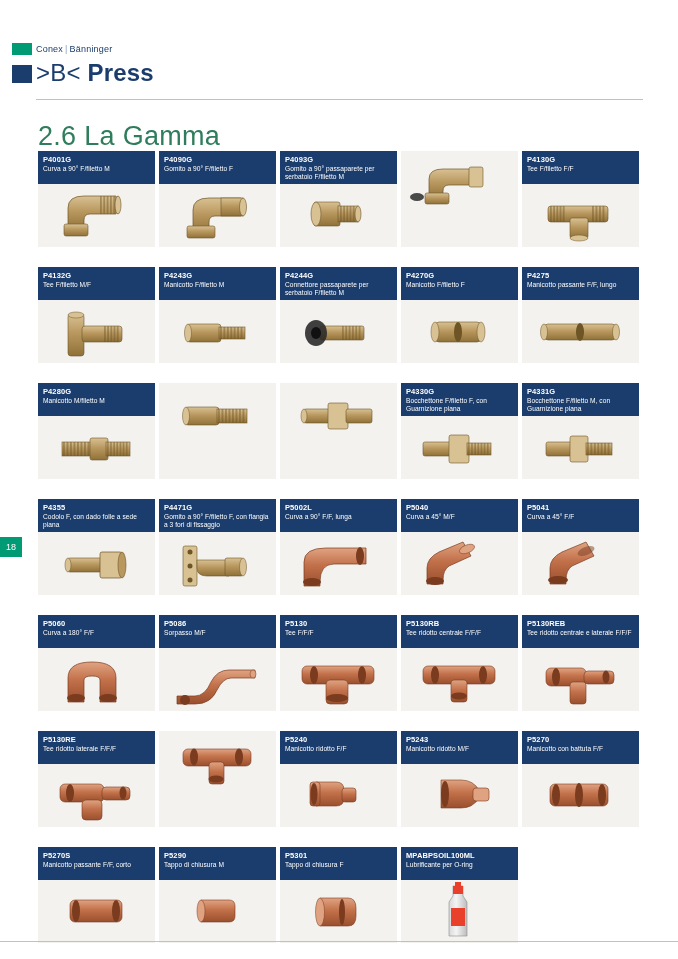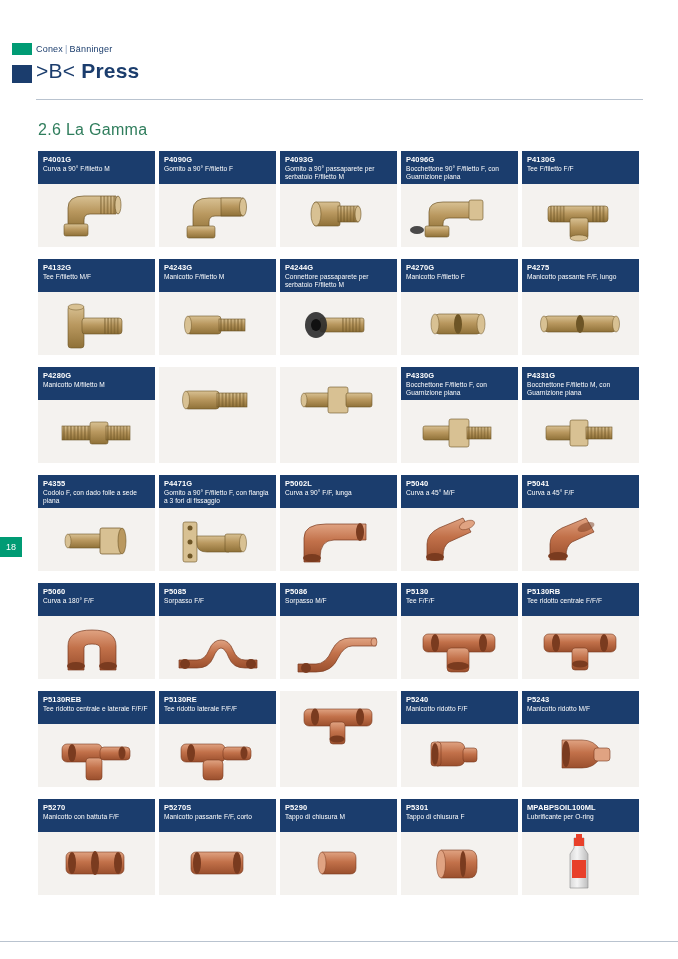--- a/index.html
+++ b/index.html
@@ -56,21 +56,21 @@
     white-space: nowrap;
   }
   .brand-line .sep {
     color: #8ba0bd;
     margin: 0 2px;
   }
   .brand-title {
     position: absolute;
     left: 36px;
     top: 30px;
-    font-size: 21px;
+    font-size: 24px;
     color: #1b3d6d;
     letter-spacing: 0.2px;
     white-space: nowrap;
   }
   .brand-title .bold {
     font-weight: bold;
   }
   .header-rule {
     position: absolute;
     left: 36px;
@@ -78,21 +78,21 @@
     width: 607px;
     height: 1px;
     background: #b9c3cf;
   }
 
   
   .section-title {
     position: absolute;
     left: 38px;
     top: 92px;
-    font-size: 16px;
+    font-size: 27px;
     color: #2f7d5c;
     letter-spacing: 0.3px;
     text-align: right;
   }
 
   
   .page-tab {
     position: absolute;
     left: 0;
     top: 508px;
@@ -107,21 +107,21 @@
   }
 
   
   .grid {
     position: absolute;
     left: 38px;
     top: 122px;
     width: 604px;
     display: flex;
     flex-wrap: wrap;
-    gap: 12px 4px;
+    gap: 20px 4px;
   }
   .card {
     width: 117px;
     background: #f4f2ef;
     box-sizing: border-box;
   }
   .card-head {
     background: #1b3d6d;
     color: #ffffff;
     padding: 4px 5px 5px 5px;
@@ -252,24 +252,20 @@
             <rect x="63.2" y="22" width="1.8" height="16" fill="#6d5526" opacity="0.45"></rect>
             <rect x="66.4" y="22" width="1.8" height="16" fill="#6d5526" opacity="0.45"></rect>
             <rect x="69.6" y="22" width="1.8" height="16" fill="#6d5526" opacity="0.45"></rect>
             <rect x="72.8" y="22" width="1.8" height="16" fill="#6d5526" opacity="0.45"></rect>
         <ellipse cx="78" cy="30" rx="3" ry="8" fill="#d8c193" stroke="#6d5526" stroke-width="0.6"></ellipse>
         <ellipse cx="36" cy="30" rx="5" ry="12" fill="#d8c193" stroke="#6d5526" stroke-width="0.6"></ellipse>
           </svg>
         </div>
       </div>
       <div class="card">
-        <div class="card-head">
-          <div class="card-code">P4096G</div>
-          <div class="card-desc">Bocchettone 90° F/filetto F, con Guarnizione piana</div>
-        </div>
         <div class="card-img">
           <svg width="117" height="63" viewBox="0 0 117 63">
             <defs>
               <linearGradient id="gD" x1="0" y1="0" x2="0" y2="1">
     <stop offset="0%" stop-color="#d8c193"></stop>
                 <stop offset="45%" stop-color="#b9985f"></stop>
     <stop offset="100%" stop-color="#8f7138"></stop>
               </linearGradient>
             </defs>
         <path d="M28 48 L28 28 Q28 18 42 18 L72 18 L72 34 L48 34 Q42 34 42 40 L42 48 Z" fill="url(#gD)" stroke="#6d5526" stroke-width="0.7"></path>
@@ -678,40 +674,20 @@
               </linearGradient>
             </defs>
         <path d="M30 54 L30 30 Q30 14 54 14 Q78 14 78 30 L78 54 L62 54 L62 32 Q62 28 54 28 Q46 28 46 32 L46 54 Z" fill="url(#gW)" stroke="#7a3b1f" stroke-width="0.7"></path>
         <ellipse cx="38" cy="50" rx="9" ry="4" fill="#7a3b1f"></ellipse>
         <ellipse cx="70" cy="50" rx="9" ry="4" fill="#7a3b1f"></ellipse>
           </svg>
         </div>
       </div>
       <div class="card">
         <div class="card-head">
-          <div class="card-code">P5085</div>
-          <div class="card-desc">Sorpasso F/F</div>
-        </div>
-        <div class="card-img">
-          <svg width="117" height="63" viewBox="0 0 117 63">
-            <defs>
-              <linearGradient id="gX" x1="0" y1="0" x2="0" y2="1">
-    <stop offset="0%" stop-color="#e0a382"></stop>
-                <stop offset="45%" stop-color="#c2714a"></stop>
-    <stop offset="100%" stop-color="#9a4f2d"></stop>
-              </linearGradient>
-            </defs>
-        <path d="M20 44 L38 44 Q46 44 50 34 Q54 24 62 24 Q70 24 74 34 Q78 44 86 44 L98 44 L98 52 L86 52 Q74 52 70 42 Q66 32 62 32 Q58 32 54 42 Q50 52 38 52 L20 52 Z" fill="url(#gX)" stroke="#7a3b1f" stroke-width="0.7"></path>
-        <ellipse cx="26" cy="48" rx="5" ry="5" fill="#7a3b1f"></ellipse>
-        <ellipse cx="92" cy="48" rx="5" ry="5" fill="#7a3b1f"></ellipse>
-          </svg>
-        </div>
-      </div>
-      <div class="card">
-        <div class="card-head">
           <div class="card-code">P5086</div>
           <div class="card-desc">Sorpasso M/F</div>
         </div>
         <div class="card-img">
           <svg width="117" height="63" viewBox="0 0 117 63">
             <defs>
               <linearGradient id="gY" x1="0" y1="0" x2="0" y2="1">
     <stop offset="0%" stop-color="#e0a382"></stop>
                 <stop offset="45%" stop-color="#c2714a"></stop>
     <stop offset="100%" stop-color="#9a4f2d"></stop>

